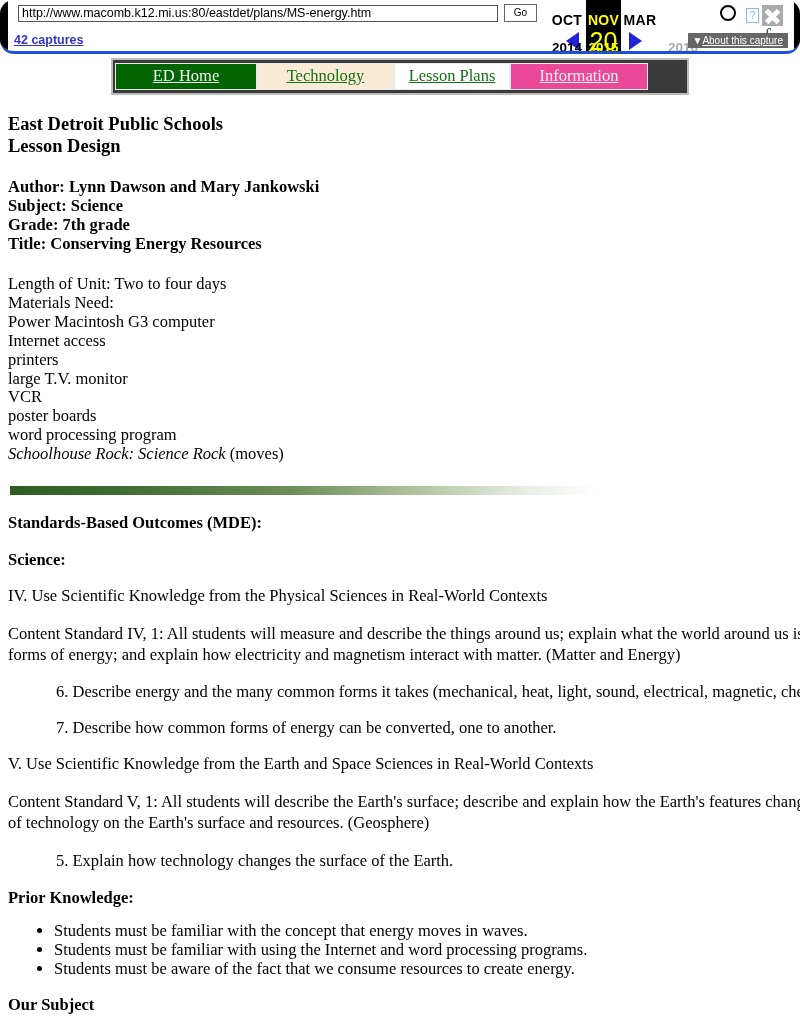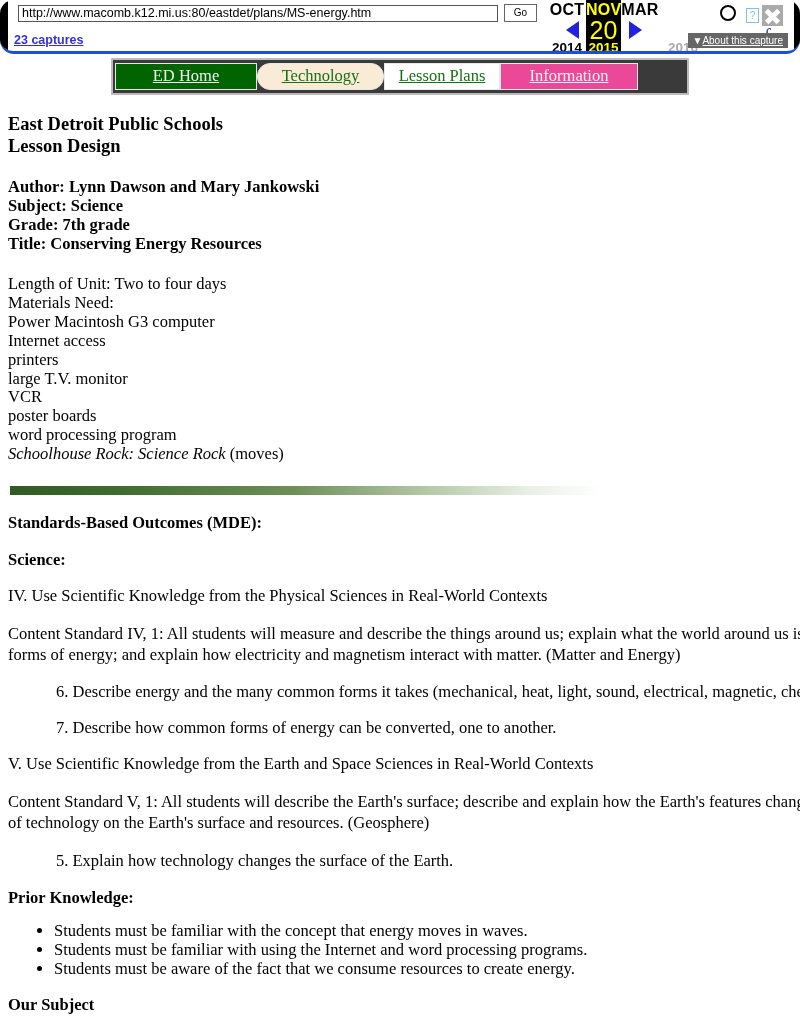--- a/index.html
+++ b/index.html
@@ -112,25 +112,25 @@
     width: 38px;
     position: relative;
     text-align: center;
     background: #ffffff;
   }
   .wb-cal-col.current {
     background: #000000;
     width: 35px;
   }
   .wb-cal-mon {
-    font-size: 16px;
+    font-size: 14px;
     font-weight: bold;
     letter-spacing: .3px;
     line-height: 15px;
-    padding-top: 2px;
+    padding-top: 13px;
   }
   .wb-cal-col.prev .wb-cal-mon,
   .wb-cal-col.next .wb-cal-mon { color: #000000; }
   .wb-cal-col.current .wb-cal-mon { color: #ffff00; }
 
   .wb-cal-mid {
     height: 26px;
     display: flex;
     align-items: center;
     justify-content: center;
@@ -258,21 +258,21 @@
     border: 1px solid #e8e8e8;
   }
   .navtab .navlabel {
     font-family: "Liberation Serif", "DejaVu Serif", serif;
     font-size: 16.5px;
     text-decoration: underline;
     white-space: nowrap;
   }
   .navtab.t0 { width: 142px; background: #006400; }
   .navtab.t0 .navlabel { color: #f2f2f2; }
-  .navtab.t1 { width: 127px; background: #faebd7; border-radius: 13px; }
+  .navtab.t1 { width: 137px; background: #faebd7; }
   .navtab.t1 .navlabel { color: #157015; }
   .navtab.t2 { width: 116px; background: #ffffff; }
   .navtab.t2 .navlabel { color: #157015; }
   .navtab.t3 { width: 138px; background: #ec4899; }
   .navtab.t3 .navlabel { color: #f2f2f2; }
 
   
   #page {
     width: 1040px;      
     padding: 0 0 0 8px;
@@ -354,21 +354,21 @@
 <body>
 
 <div id="wayback-toolbar">
 
   <div class="wb-urlrow">
     <input class="wb-url-input" type="text" value="http://www.macomb.k12.mi.us:80/eastdet/plans/MS-energy.htm" style="">
     <button class="wb-go">Go</button>
   </div>
 
   <div class="wb-captures">
-    <span class="wb-captures-link">23 captures</span>
+    <span class="wb-captures-link">42 captures</span>
     <span class="wb-captures-range">7 Nov 2002 - 20 Jun 2016</span>
   </div>
 
   <div class="wb-cal">
     <div class="wb-cal-col prev">
       <div class="wb-cal-mon">OCT</div>
       <div class="wb-cal-mid">
         <div class="wb-arrow left"></div>
       </div>
       <div class="wb-cal-yr">2014</div>

